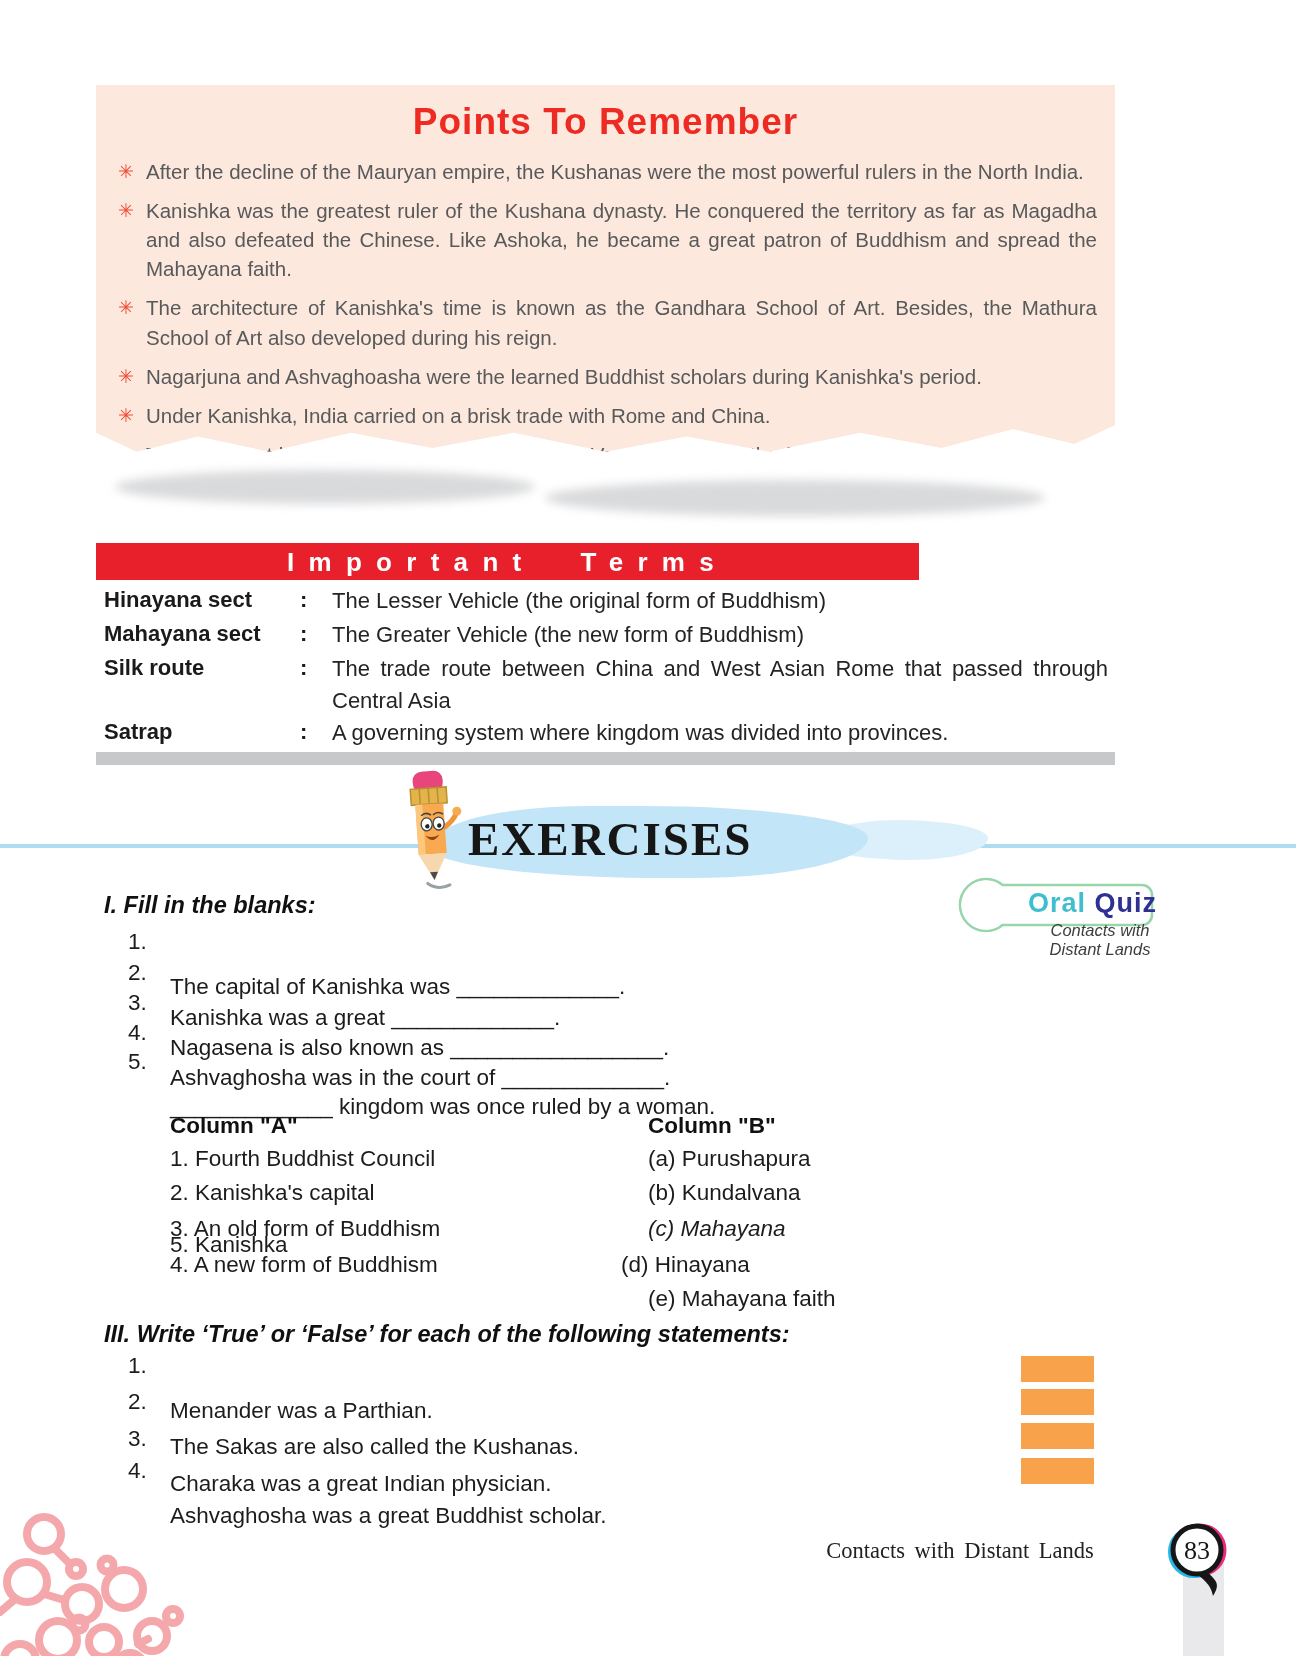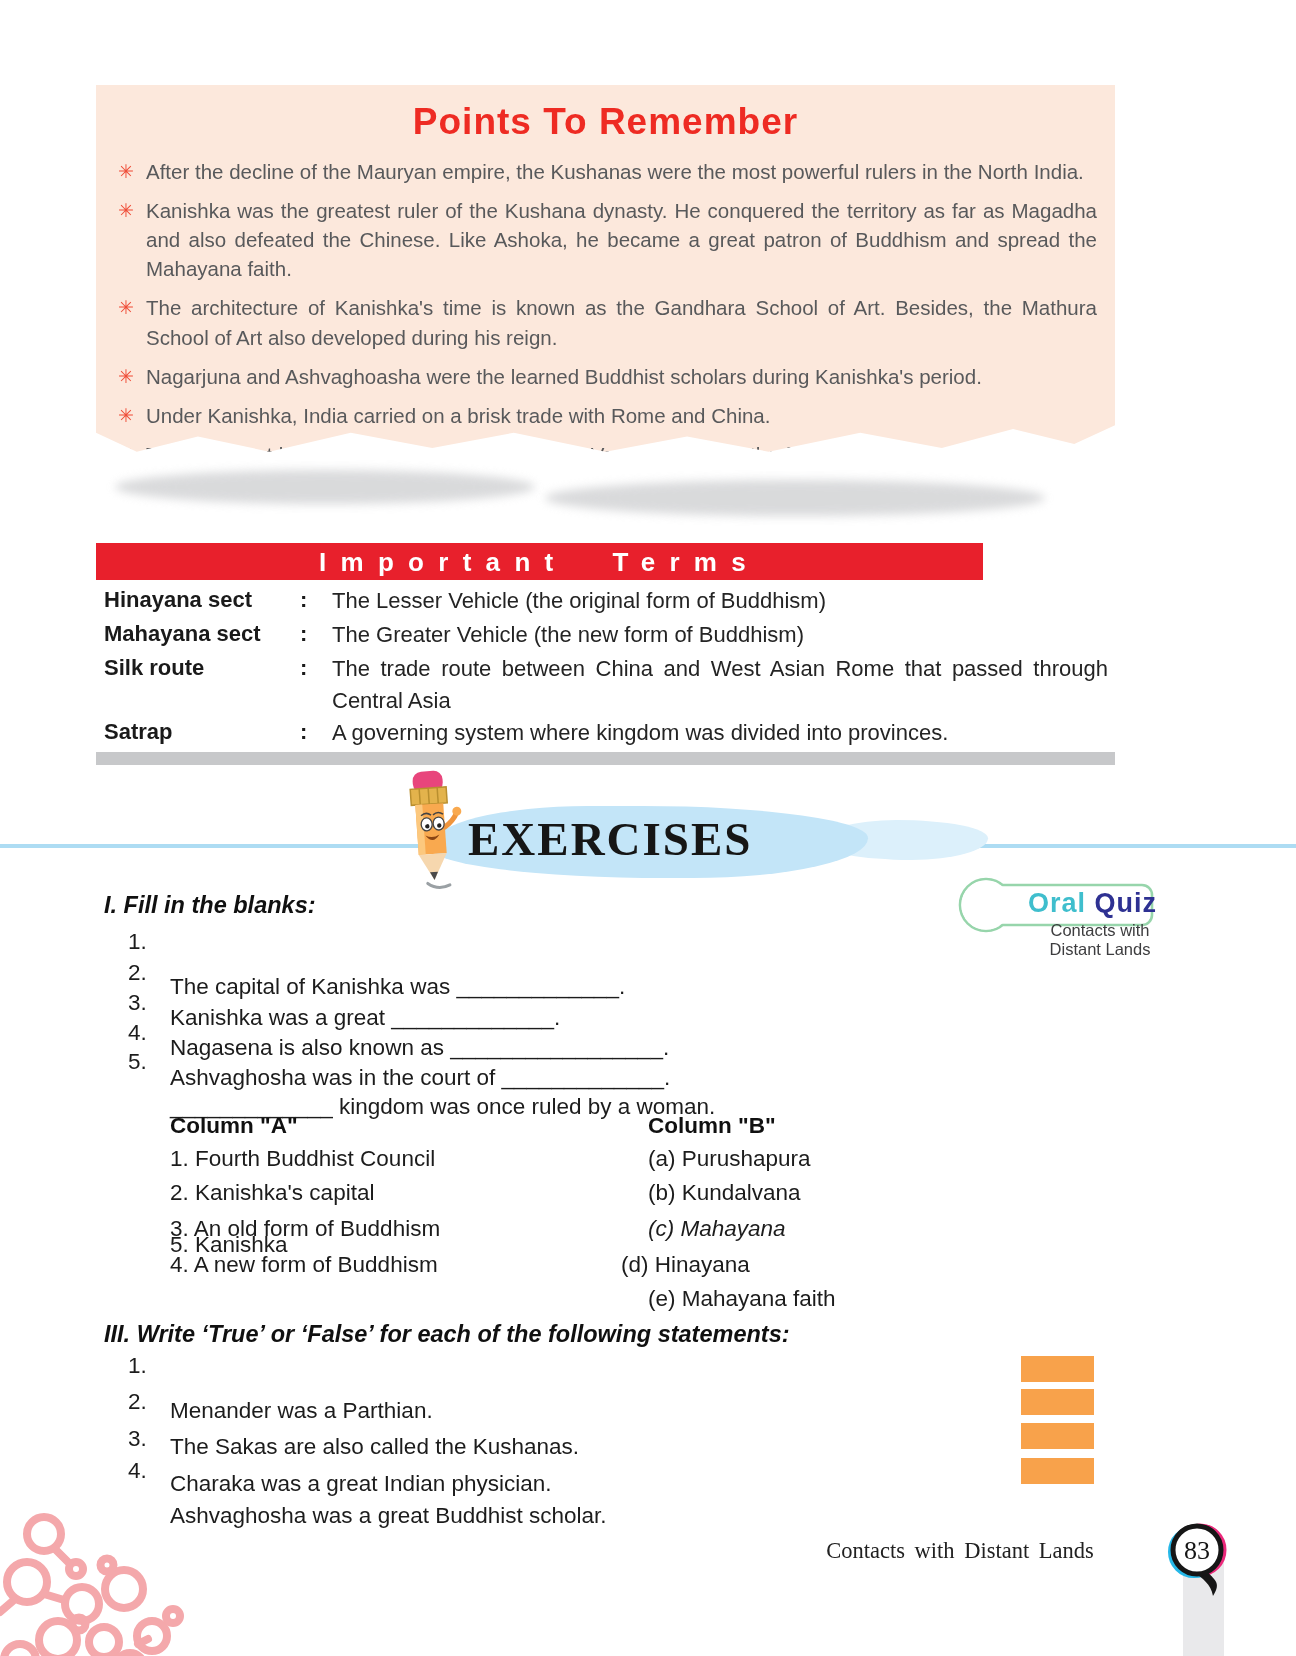--- a/index.html
+++ b/index.html
@@ -12,42 +12,42 @@
     clip-path:polygon(0 0,100% 0,100% 90%,96% 95%,90% 91%,83% 96%,75% 92%,66% 97%,58% 93%,50% 97%,41% 92%,33% 96%,25% 92%,17% 97%,10% 93%,4% 97%,0 92%);}
   .points-title{margin:16px 0 14px 0;text-align:center;font-size:37px;font-weight:bold;
     color:#ee2b23;letter-spacing:1px;}
   .points-list{padding:0 18px 0 22px;}
   .points-item{display:flex;margin-bottom:10px;}
   .bullet-ic{width:28px;flex:0 0 28px;color:#ef4d38;font-size:19px;line-height:29px;text-align:left;}
   .points-item .ptxt{flex:1;color:#58595b;font-size:20.5px;line-height:1.42;text-align:justify;}
   .tear-shadow{background:#cdced0;border-radius:50%;filter:blur(5px);opacity:.75;}
 
   
-  .terms-banner{left:96px;top:543px;width:887px;height:37px;background:#e8202c;color:#ffffff;
+  .terms-banner{left:96px;top:543px;width:823px;height:37px;background:#e8202c;color:#ffffff;
     font-size:26px;font-weight:bold;letter-spacing:.55em;word-spacing:.9em;text-align:center;line-height:38px;}
   .term-row{left:104px;width:1004px;display:flex;}
   .term-name{width:196px;font-weight:bold;color:#1a1a1a;font-size:22px;line-height:30px;}
   .term-colon{width:32px;font-weight:bold;color:#1a1a1a;font-size:22px;line-height:30px;}
   .term-def{flex:1;color:#242424;font-size:22px;line-height:32px;text-align:justify;}
   .divider{left:96px;top:752px;width:1019px;height:13px;background:#c7c8ca;}
 
   
   .blue-line{left:0;top:844px;width:1296px;height:4px;background:#addcf3;}
   .brush{left:432px;top:806px;width:436px;height:72px;background:#c3e5f8;
     border-radius:40% 58% 45% 60% / 60% 50% 62% 46%;}
   .brush-tail{left:820px;top:820px;width:168px;height:40px;background:#dcf0fb;
     border-radius:50% 60% 50% 60% / 60% 50% 60% 50%;}
   .exercises-title{left:468px;top:812px;font-family:"Liberation Serif", serif;font-weight:bold;
     font-size:47px;letter-spacing:2px;color:#161616;}
 
   
   .oq-text{left:1028px;top:888px;font-size:27px;font-weight:bold;letter-spacing:1px;}
   .oq-oral{color:#3fbecd;}
   .oq-quiz{color:#2e3192;}
-  .oq-sub{left:1018px;top:921px;width:164px;text-align:center;font-size:16.5px;color:#3d3d3f;line-height:18.5px;}
+  .oq-sub{left:1018px;top:921px;width:164px;text-align:center;font-size:16.5px;color:#3d3d3f;line-height:18.5px;font-style:italic;}
 
   
   .sec-head{font-size:23.5px;font-weight:bold;font-style:italic;color:#101010;}
   .li-row{display:flex;font-size:22.5px;color:#1c1c1c;}
   .li-num{width:34px;flex:0 0 34px;}
   .li-txt{margin-left:8px;margin-top:45px;}
   .col-head{font-size:22.5px;font-weight:bold;color:#101010;}
   .m-item{font-size:22.5px;color:#1c1c1c;}
   .tf-box{left:1021px;width:73px;height:26px;background:#f8a24b;}
 

